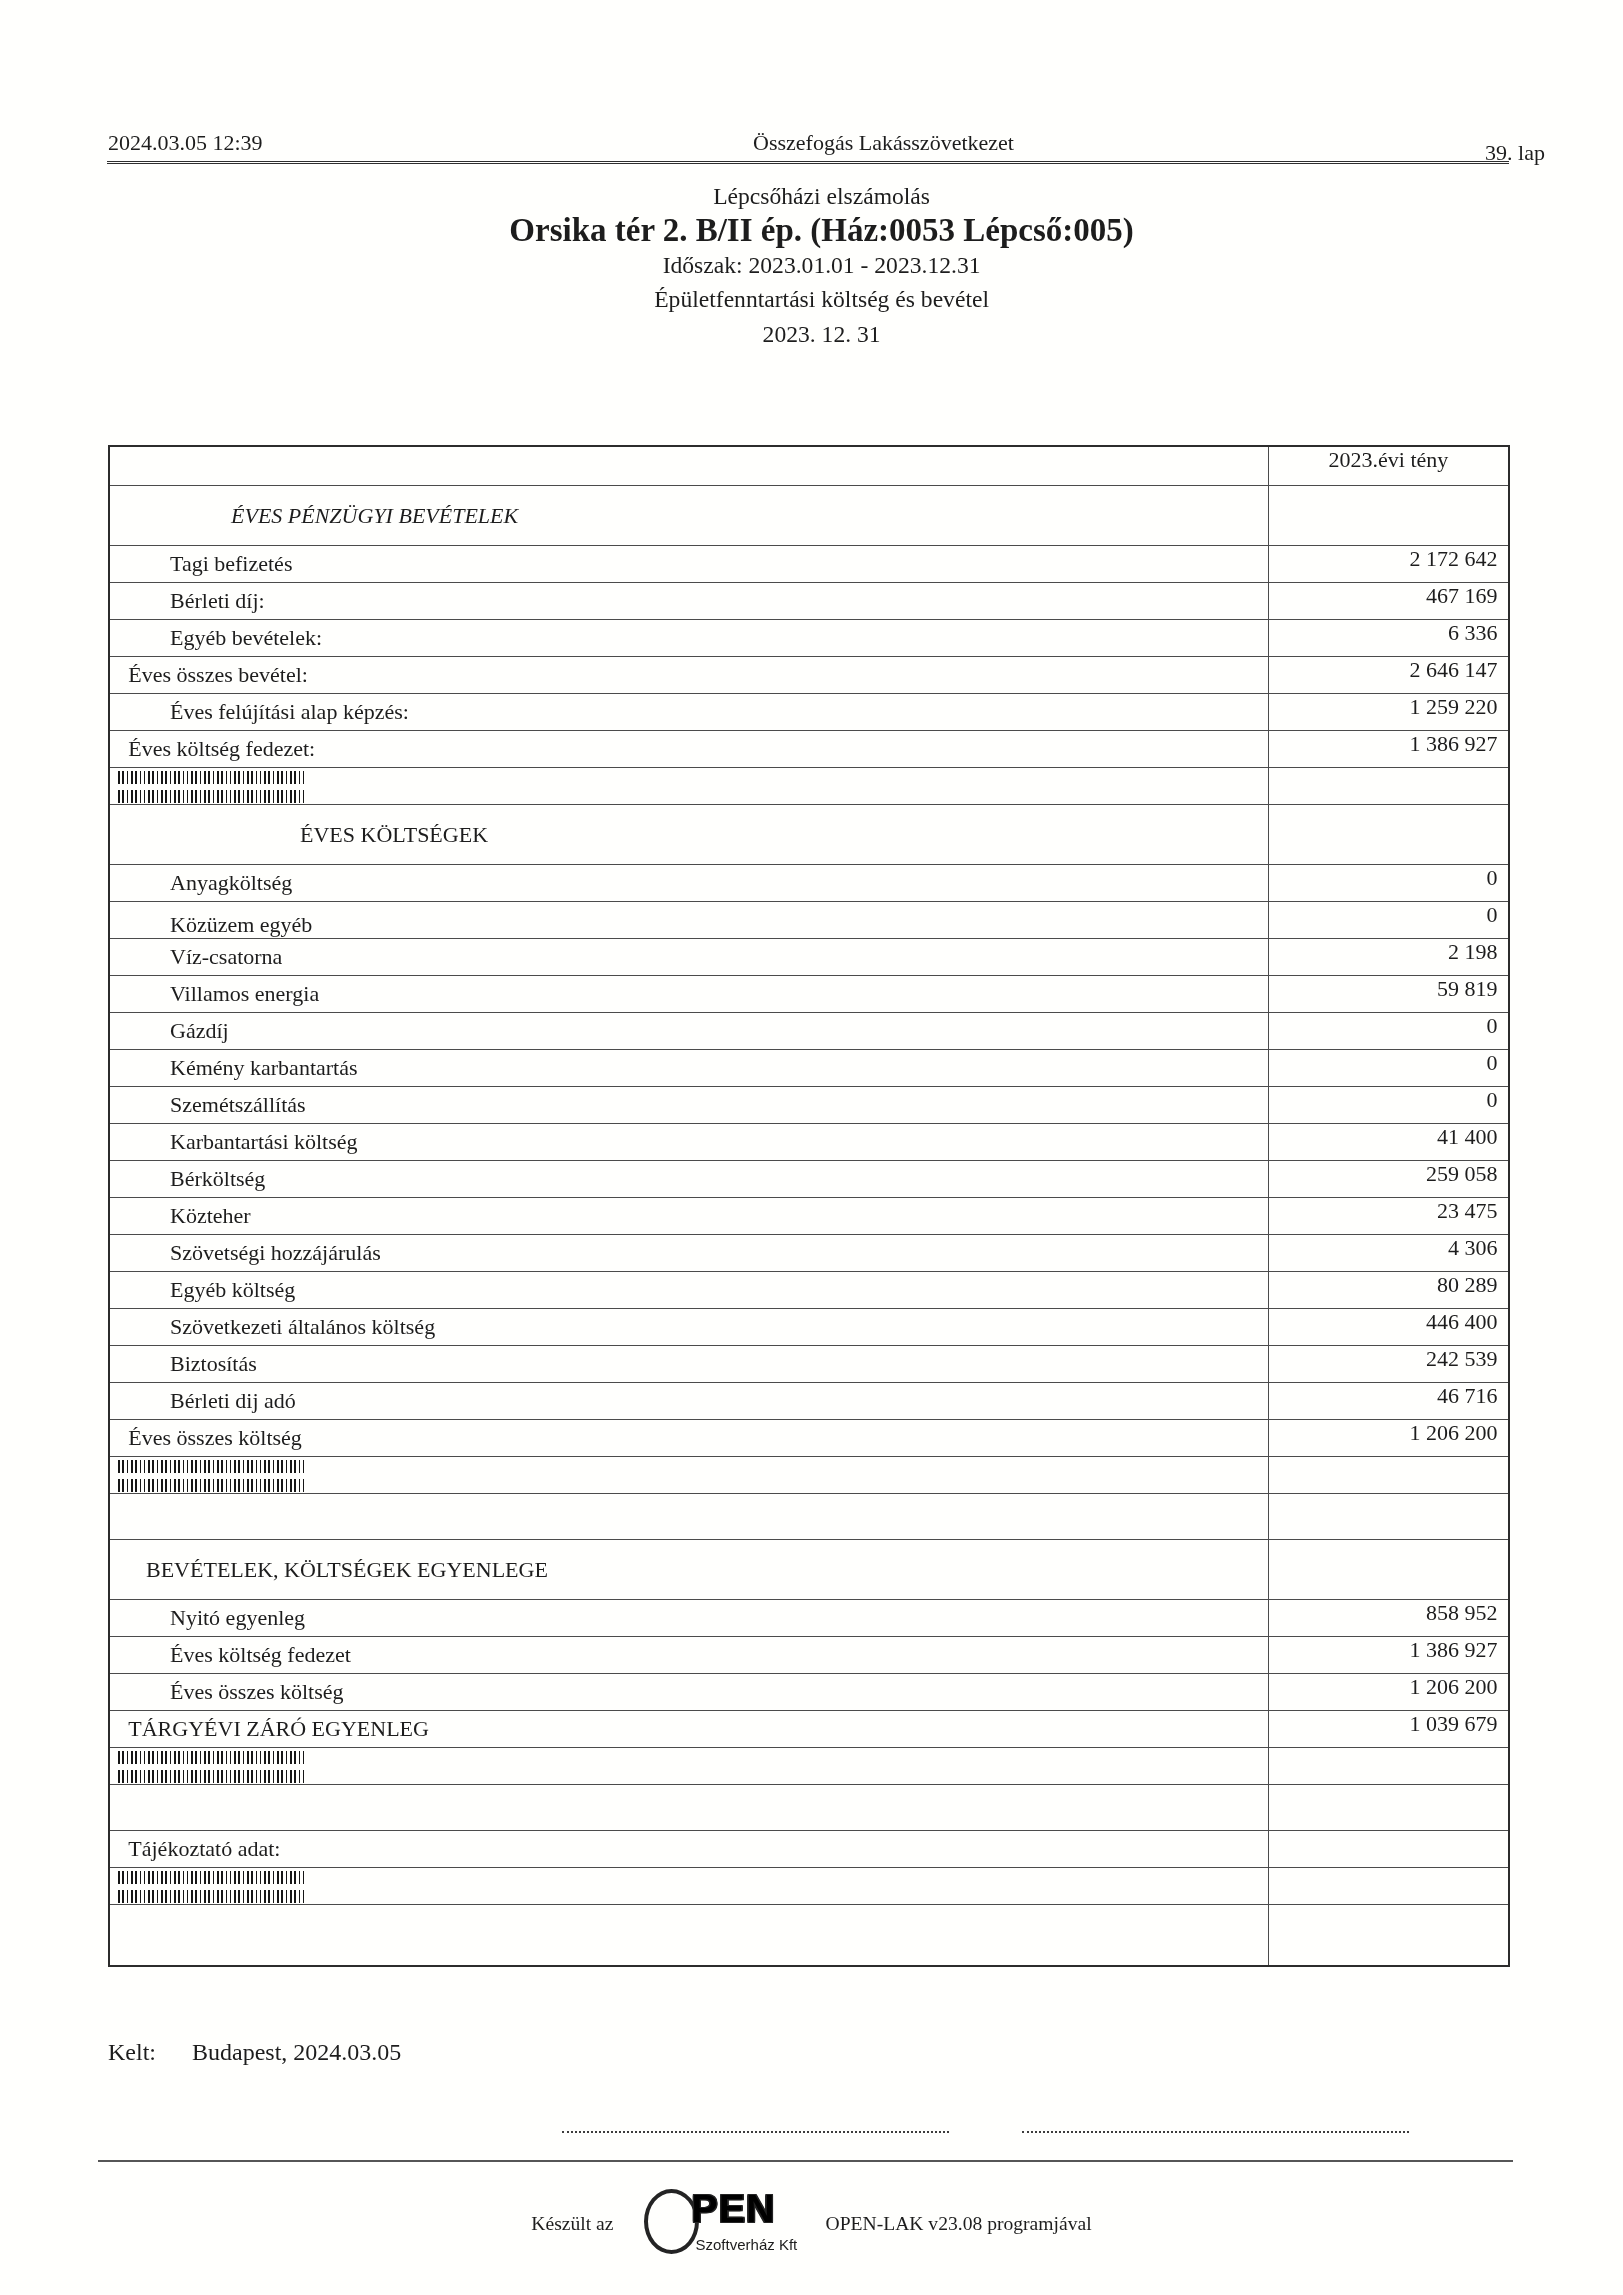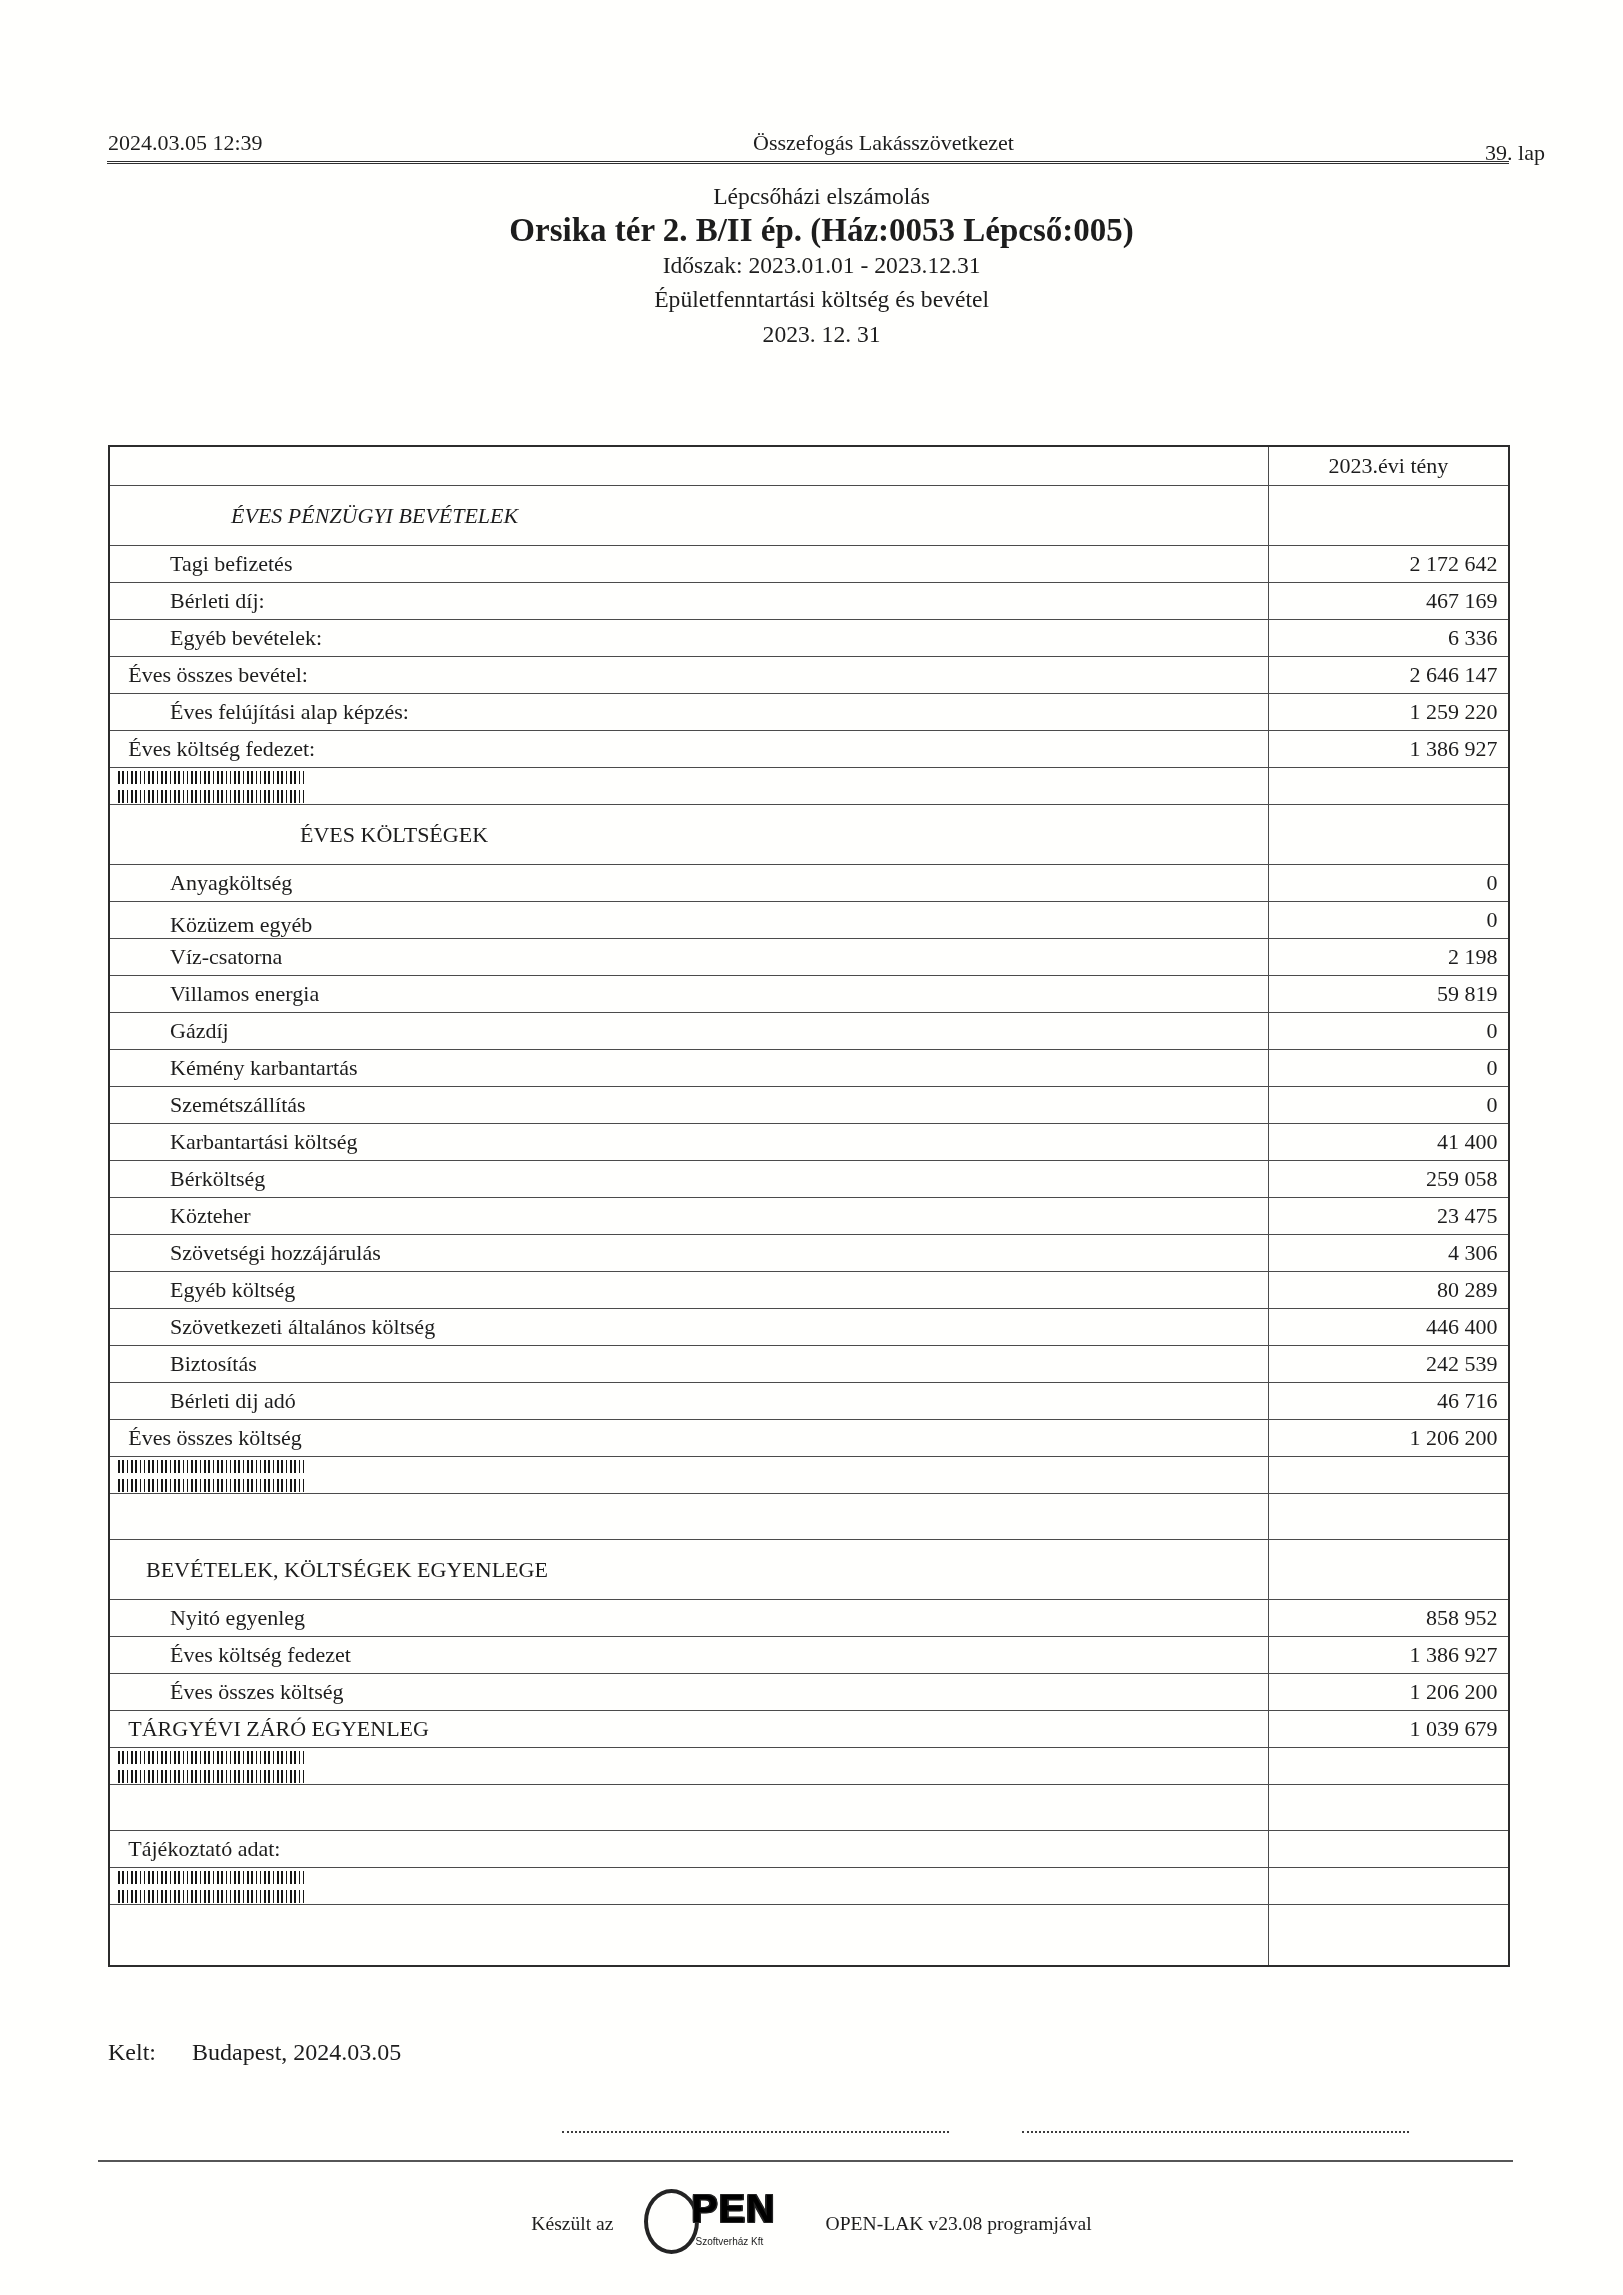--- a/index.html
+++ b/index.html
@@ -40,21 +40,21 @@
   .r-hatch{height:37px;}
   .r-empty{height:46px;}
   .r-empty2{height:60px;}
   .c-label{
     flex:1;display:flex;align-items:center;
     border-right:1.3px solid #4b4b4b;
     font-size:22px;box-sizing:border-box;
     white-space:nowrap;overflow:hidden;
   }
   .c-value{
-    width:239px;display:flex;align-items:center;justify-content:flex-end;
+    width:239px;display:flex;justify-content:flex-end;
     padding-right:10.5px;font-size:22px;box-sizing:border-box;
   }
   .v-head{justify-content:center;padding-right:0;}
   .hatch-cell{flex-direction:column;align-items:flex-start;justify-content:flex-start;
     padding:3.3px 0 0 7.9px;gap:5.9px;}
   .hatch-band{
     width:189px;height:13px;
     background:repeating-linear-gradient(to right,#161616 0 1.6px,transparent 1.6px 4.3px);
   }
   
@@ -69,21 +69,21 @@
   .logo{position:relative;width:152px;height:76px;display:inline-block;}
   .logo-o{position:absolute;left:0;top:2.6px;width:55px;height:65px;border:4.6px solid #242424;border-radius:50%;box-sizing:border-box;}
   .logo-pen{
     position:absolute;left:48px;top:1.3px;
     font-family:"Liberation Sans","DejaVu Sans",sans-serif;
     font-size:39px;font-weight:700;letter-spacing:1.3px;color:#000000;
     text-shadow:-1.3px -1.3px 0 #242424,0 -1.3px 0 #242424,1.3px -1.3px 0 #242424,
                 -1.3px 0 0 #242424,1.3px 0 0 #242424,
                 -1.3px 1.3px 0 #242424,0 1.3px 0 #242424,1.3px 1.3px 0 #242424;
   }
-  .logo-sub{position:absolute;left:52px;top:50px;font-size:10px;font-family:"Liberation Sans","DejaVu Sans",sans-serif;white-space:nowrap;}
+  .logo-sub{position:absolute;left:52px;top:50px;font-size:15px;font-family:"Liberation Sans","DejaVu Sans",sans-serif;white-space:nowrap;}
 </style>
 </head>
 <body>
 
 <div class="page">
 
   <div class="abs page-date">2024.03.05 12:39</div>
   <div class="abs org-name">Összefogás Lakásszövetkezet</div>
   <div class="abs page-num">39. lap</div>
   <div class="abs hdr-rule"></div>

